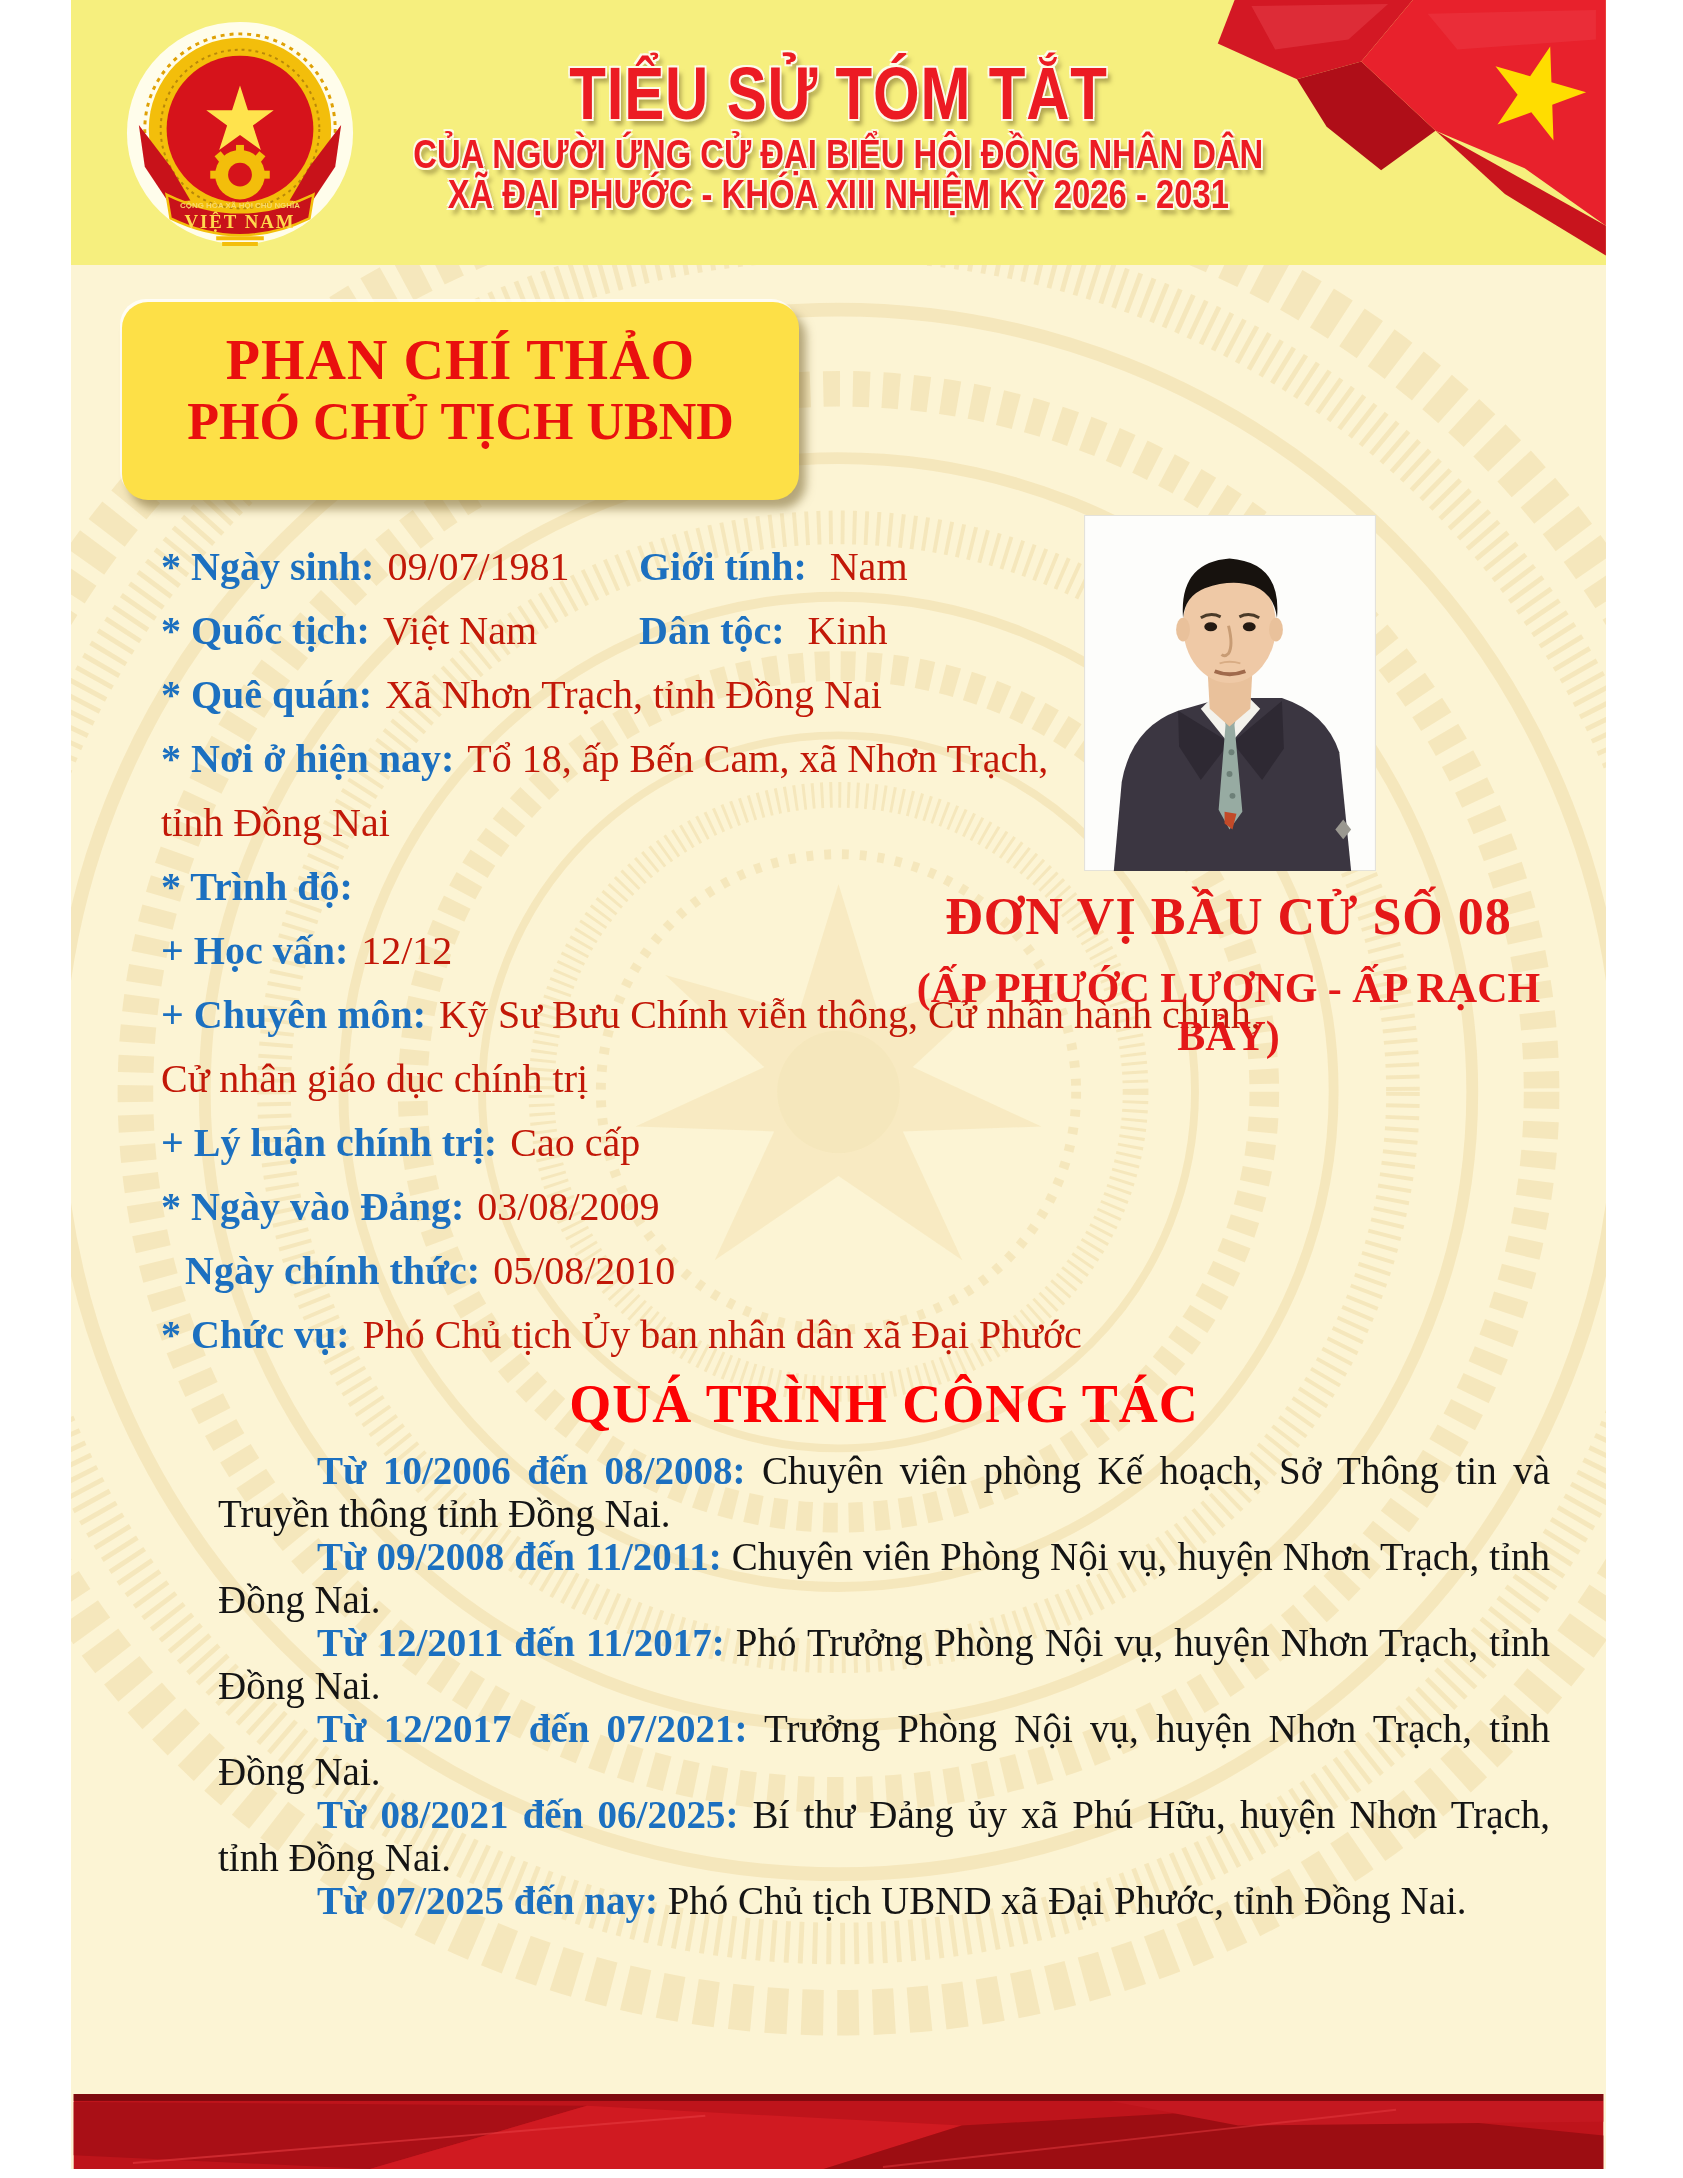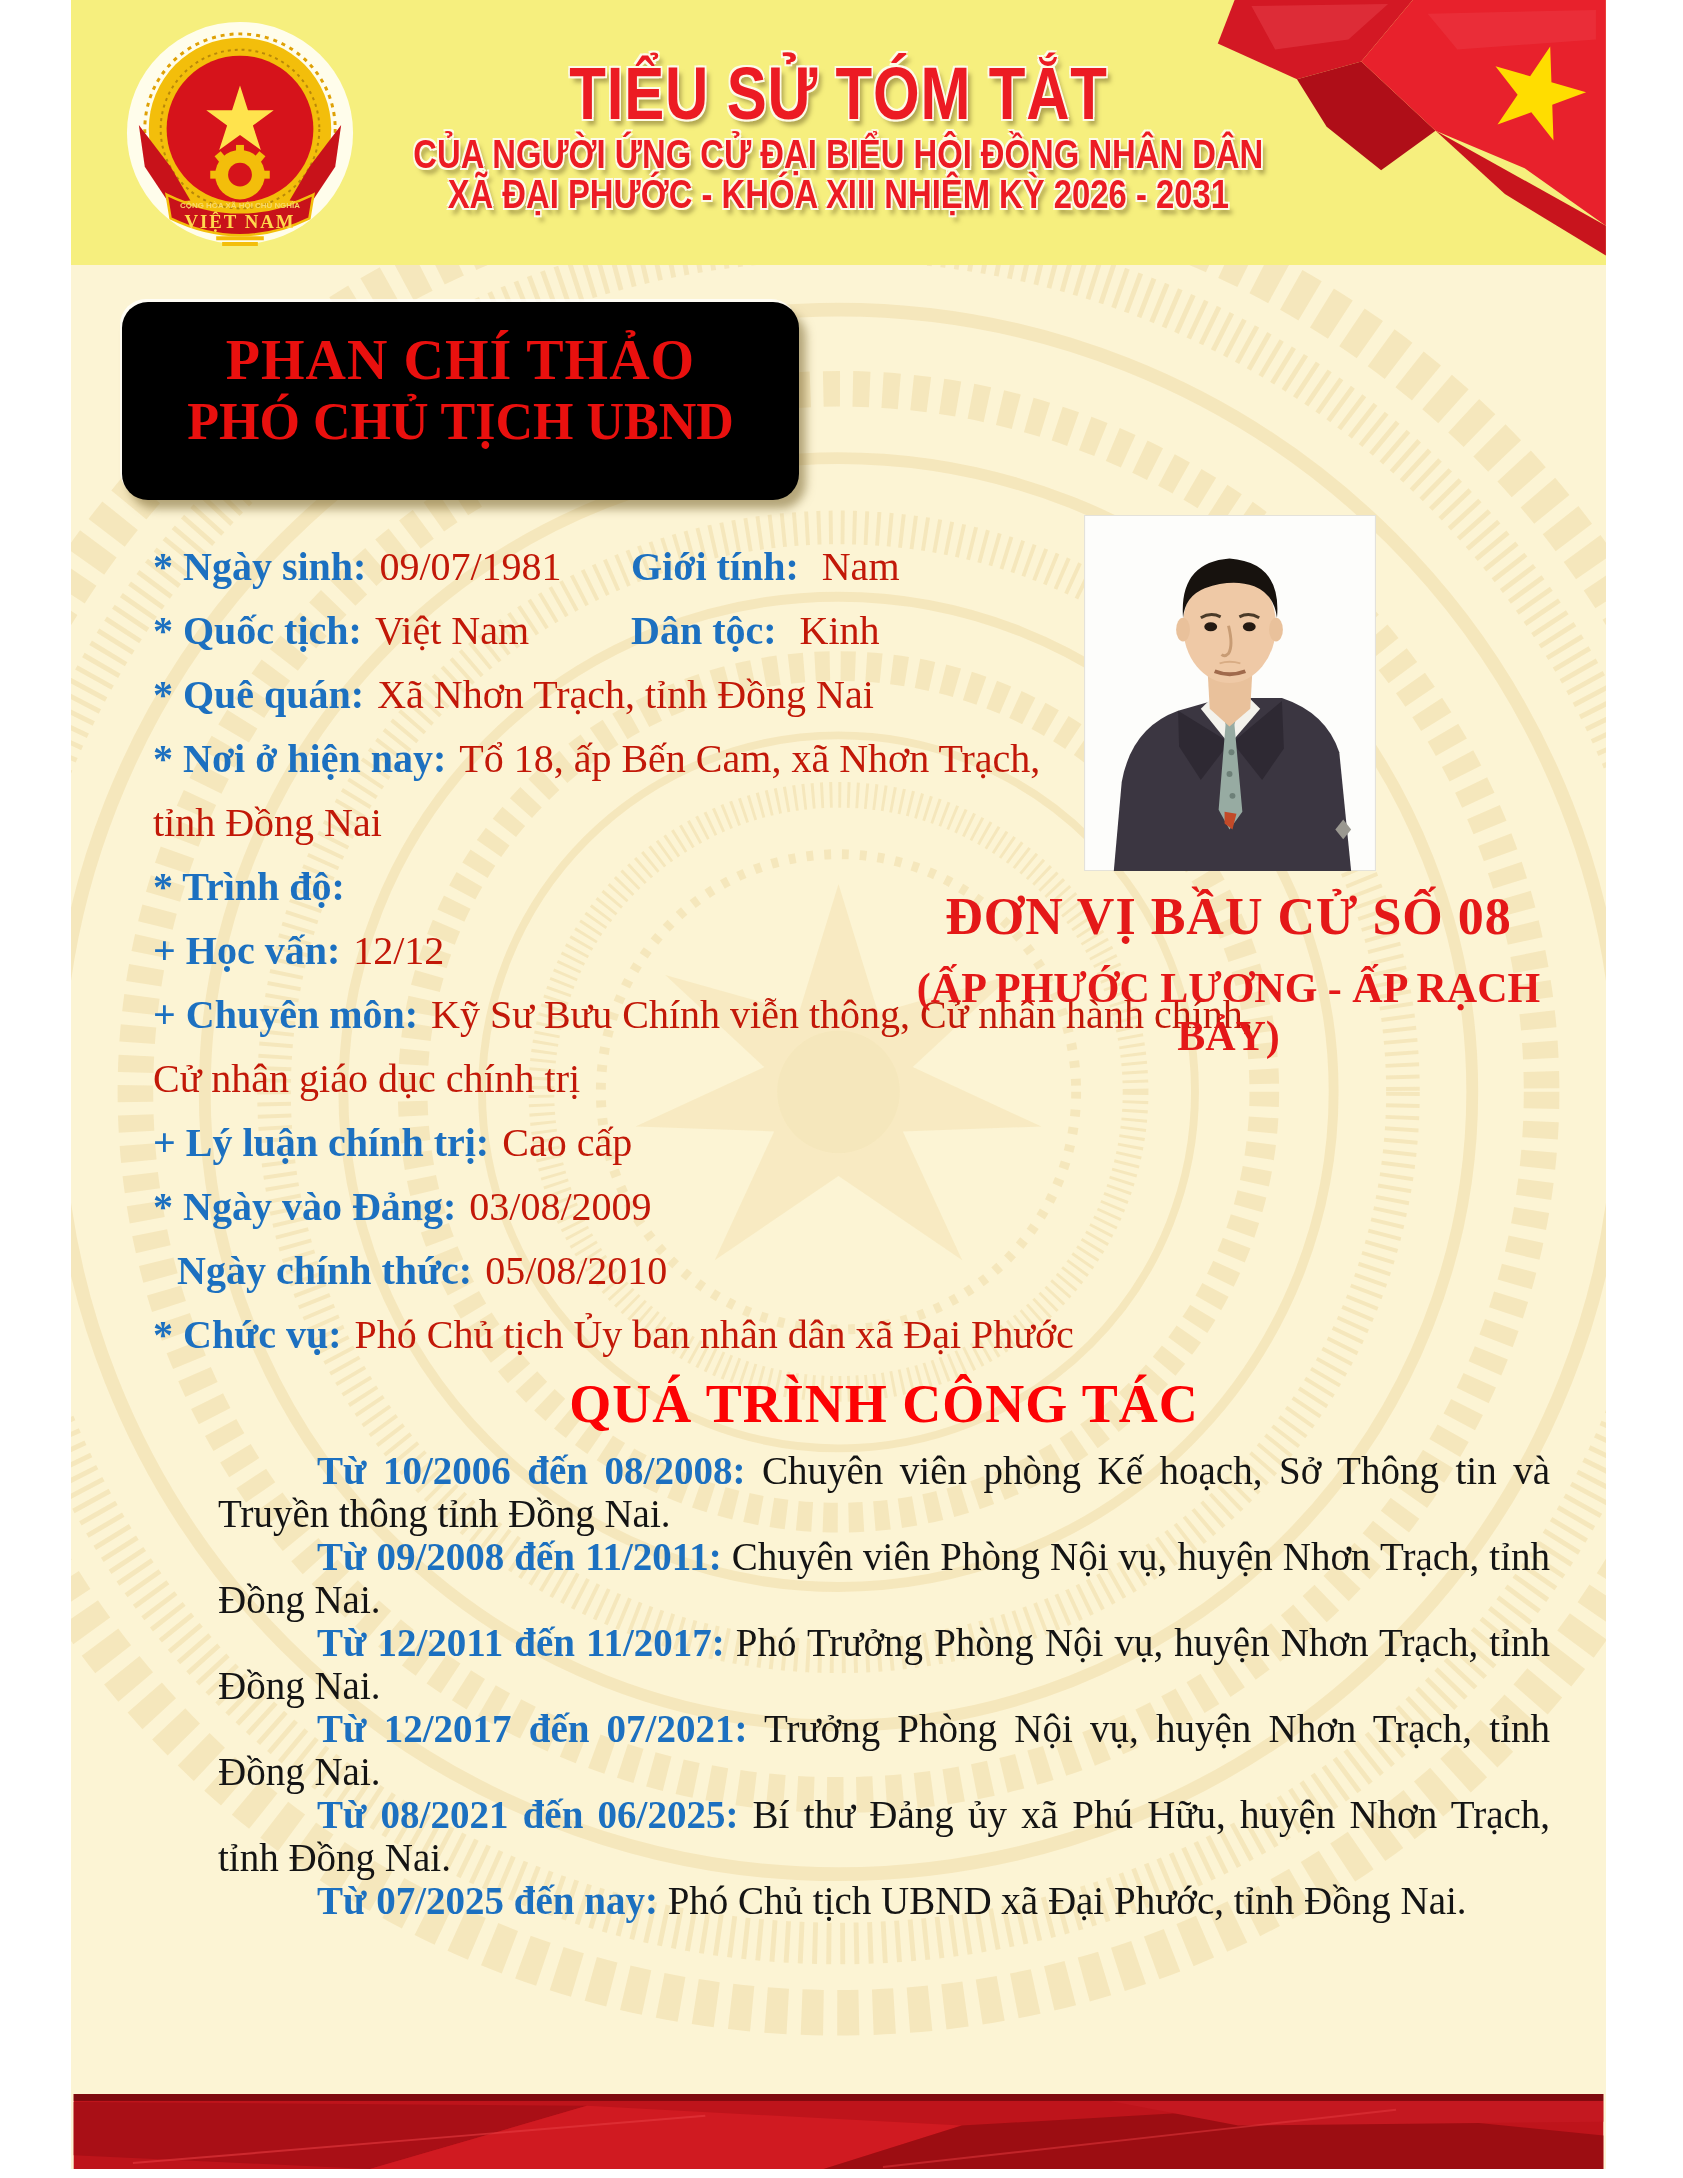--- a/index.html
+++ b/index.html
@@ -17,33 +17,33 @@
   .ht2{top:131px;font-size:41px;}
   .ht3{top:171px;font-size:41px;}
   .emblem{position:absolute;left:50px;top:18px;}
   .flag{position:absolute;right:0;top:0;}
 
   
   .bodyarea{position:absolute;left:0;top:265px;width:1535px;height:1829px;overflow:hidden;}
   .watermark{position:absolute;left:0;top:0;opacity:.6;}
 
   
-  .namebox{position:absolute;left:51px;top:302px;width:677px;height:198px;background:#000000;
+  .namebox{position:absolute;left:51px;top:302px;width:677px;height:198px;background:#fde047;
            border-radius:26px;text-align:center;color:#E9100E;
            box-shadow:7px 9px 10px rgba(120,100,45,.55), -2px -3px 0 rgba(255,255,252,.8);}
   .namebox .nm{margin-top:26px;font-size:56px;font-weight:bold;letter-spacing:1px;}
   .namebox .rl{font-size:52px;font-weight:bold;line-height:47px;}
   .namebox .rl.first{margin-top:6px;}
 
   
   .photo{position:absolute;left:1013px;top:515px;width:292px;height:356px;background:#ffffff;}
 
   
   .details{position:absolute;left:82px;top:535px;width:1000px;}
-  .details .row{position:relative;height:64px;line-height:64px;font-size:40px;white-space:nowrap;}
+  .details .row{position:relative;height:64px;line-height:64px;font-size:40px;white-space:nowrap;margin-left:8px;}
   .details .lbl{color:#1C70C0;font-weight:bold;}
   .details .val{color:#C21808;margin-left:13px;}
   .details .row.cont .val{margin-left:0;}
   .details .row.indent{padding-left:24px;}
   .details .col2{position:absolute;left:478px;top:0;}
   .details .col2 .lbl{color:#1C70C0;font-weight:bold;}
   .details .col2 .val{color:#C21808;}
 
   
   .election{position:absolute;left:801px;top:887px;width:713px;text-align:center;color:#E41818;}

